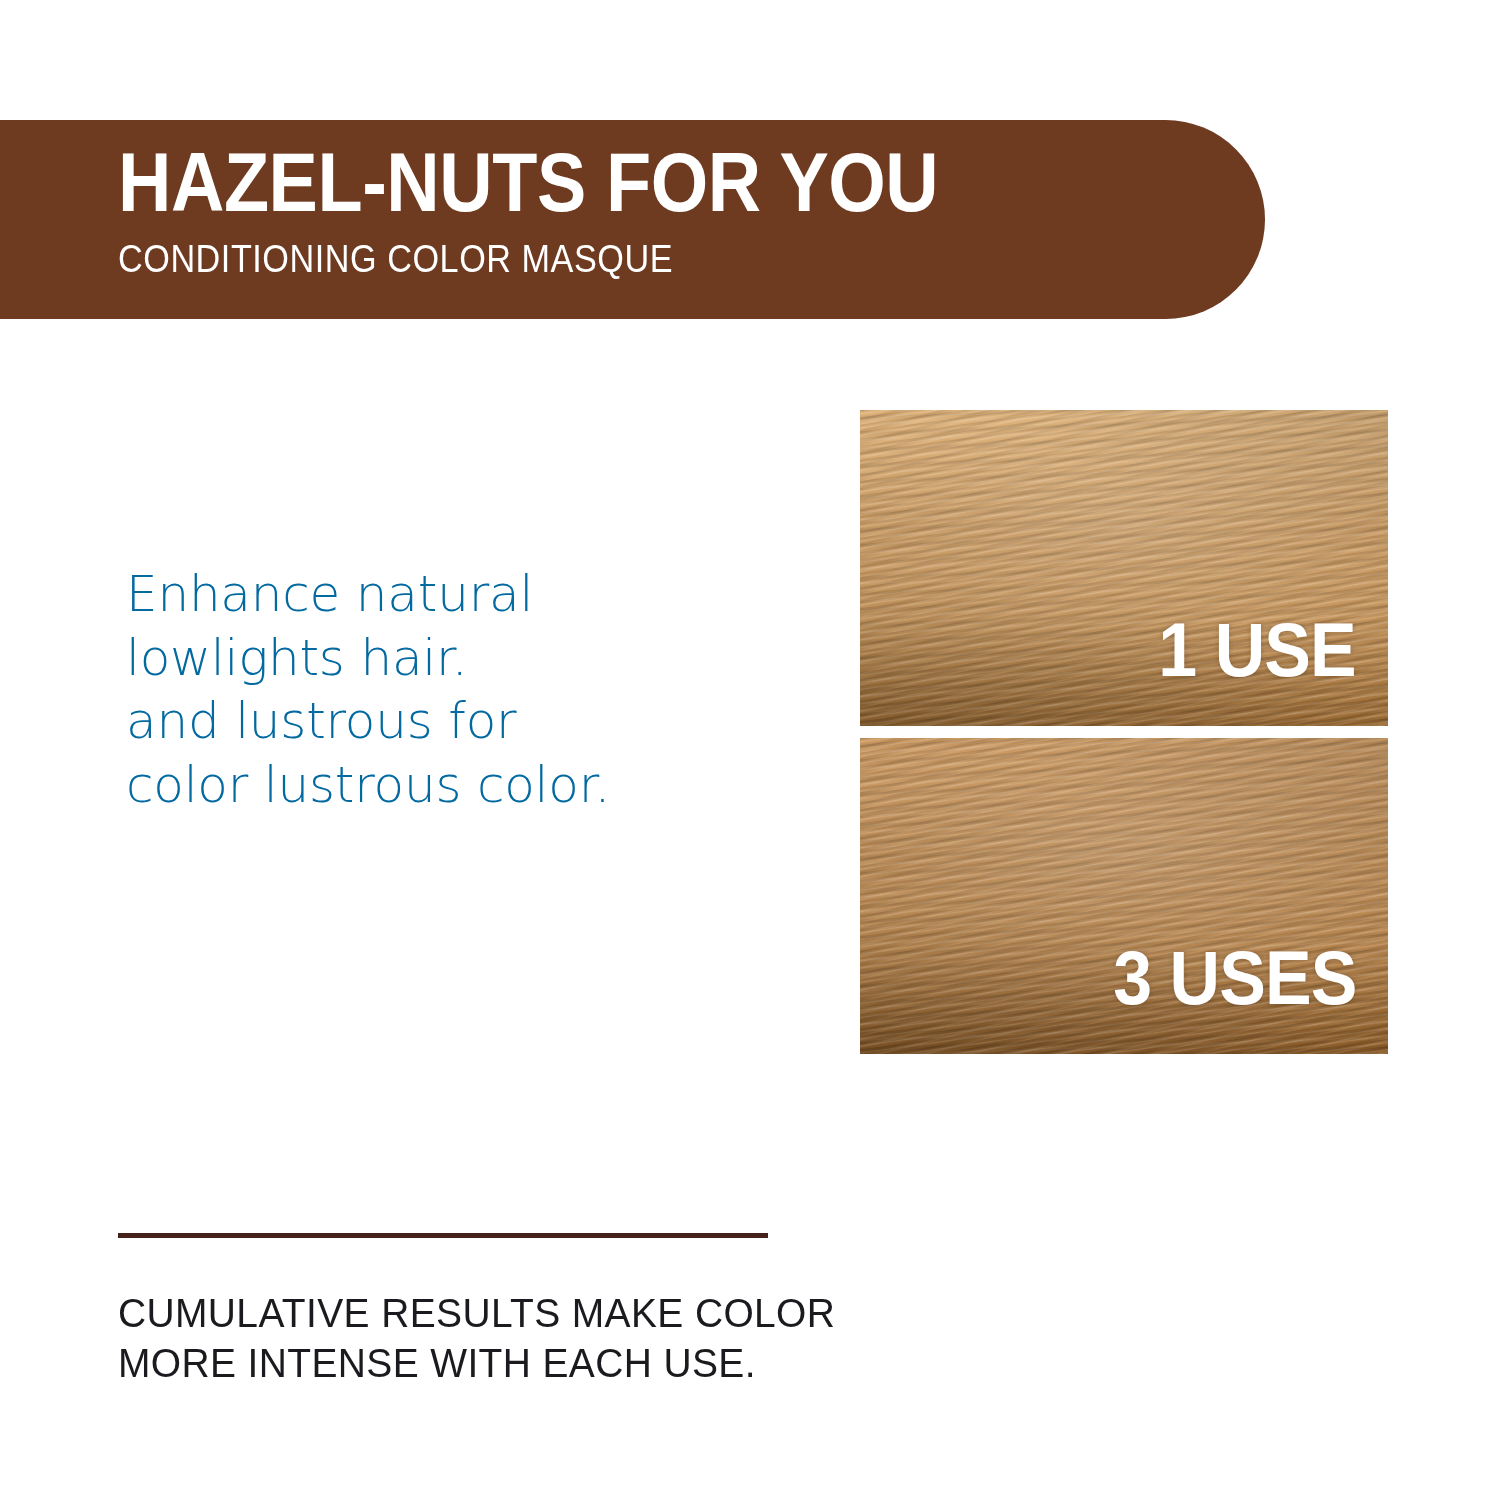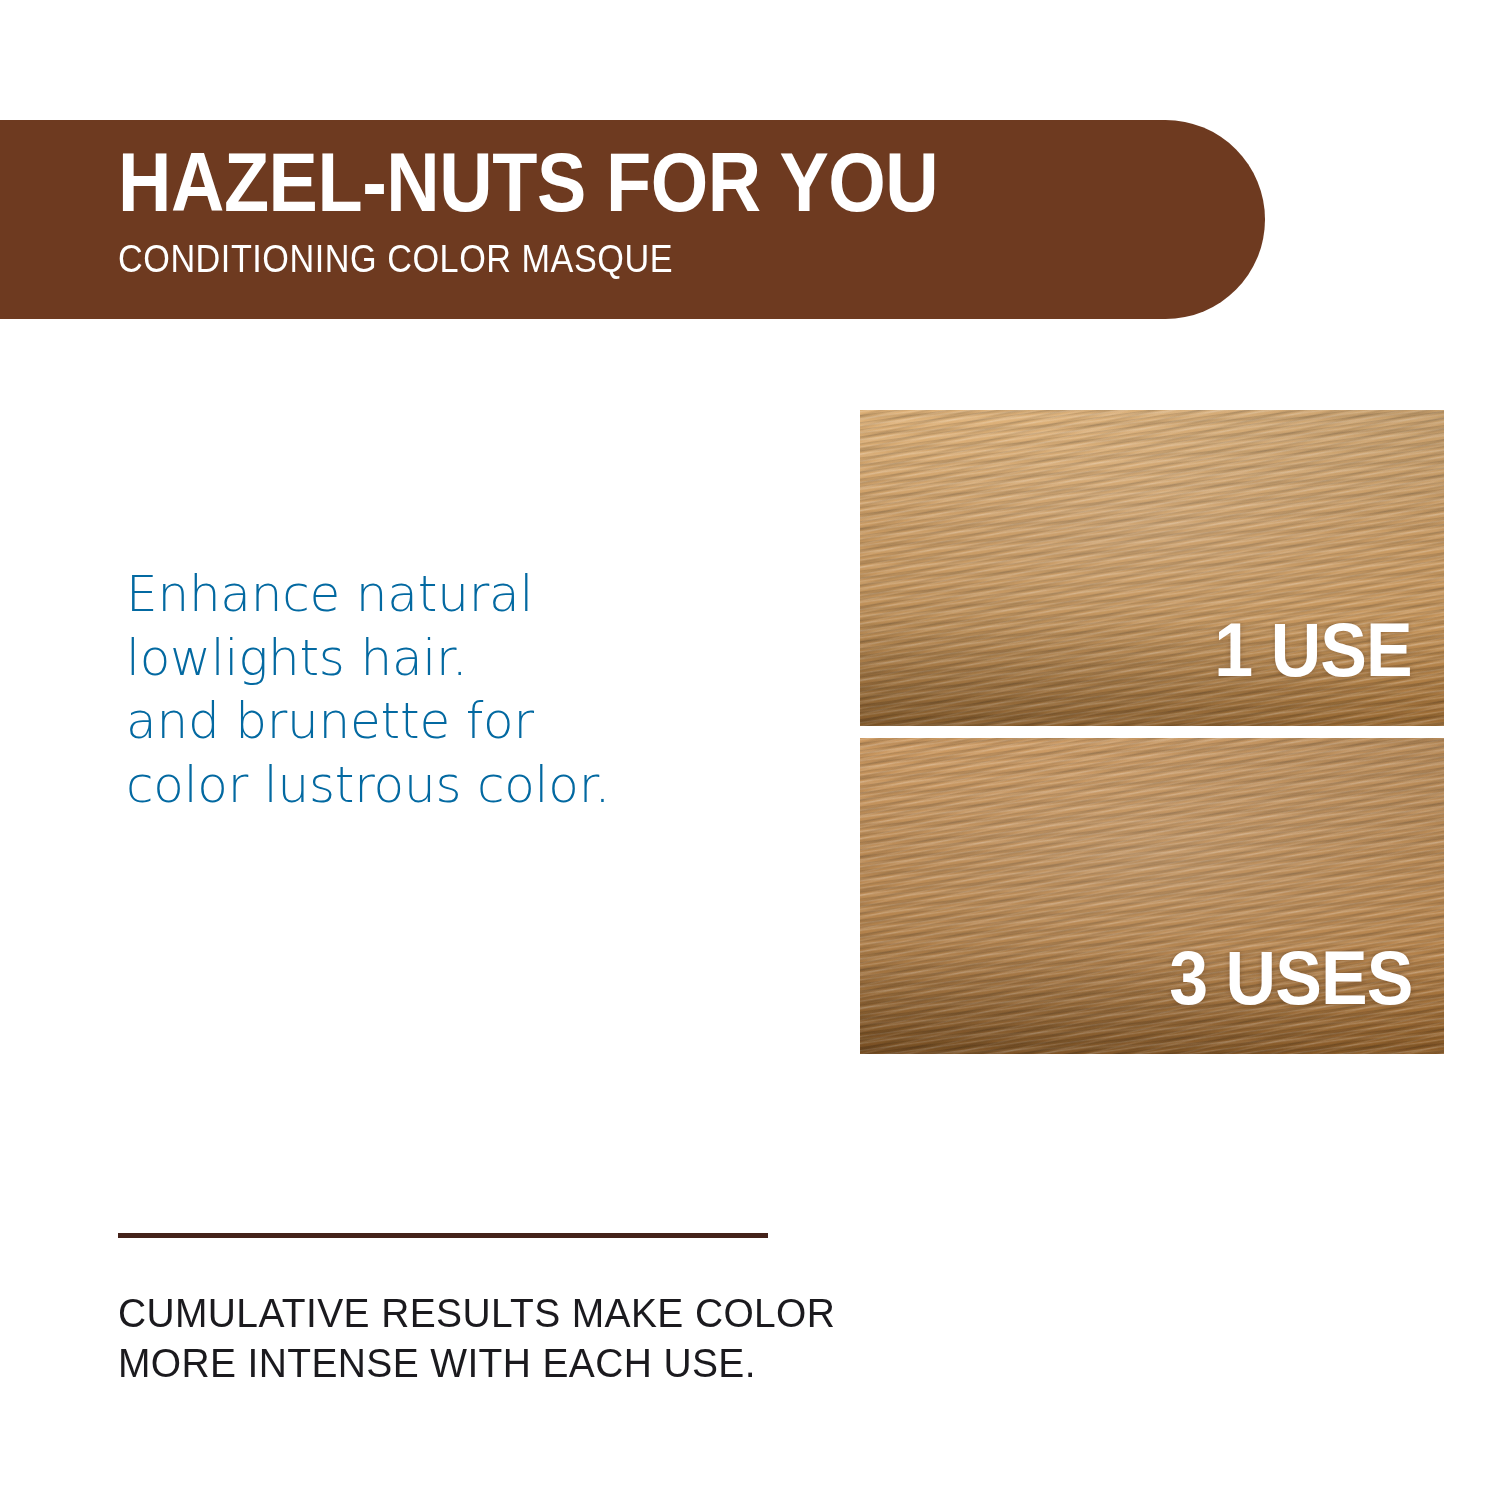--- a/index.html
+++ b/index.html
@@ -101,21 +101,21 @@
 
   
   .swatch-stack {
     position: absolute;
     left: 860px;
     top: 410px;
     width: 528px;
   }
   .swatch {
     position: relative;
-    width: 584px;
+    width: 528px;
     height: 316px;
     margin-bottom: 12px;
     overflow: hidden;
     box-sizing: border-box;
     text-align: center;
   }
   .swatch:last-child { margin-bottom: 0; }
 
   
   .hair-base { position: absolute; inset: 0; }
@@ -186,21 +186,21 @@
 <body>
 
 <div class="header-banner" style="background: rgb(110, 58, 32);">
   <div class="header-title">HAZEL-NUTS FOR YOU</div>
   <div class="header-subtitle">CONDITIONING COLOR MASQUE</div>
 </div>
 
 <div class="body-copy">
   <span class="line">Enhance natural</span>
   <span class="line">lowlights hair.</span>
-  <span class="line">and brunette for</span>
+  <span class="line">and lustrous for</span>
   <span class="line">color lustrous color.</span>
 </div>
 
 <div class="divider-rule" style="background: rgb(68, 34, 26);"></div>
 
 <div class="footer-caption">
   <span class="line">CUMULATIVE RESULTS MAKE COLOR</span>
   <span class="line">MORE INTENSE WITH EACH USE.</span>
 </div>
 

